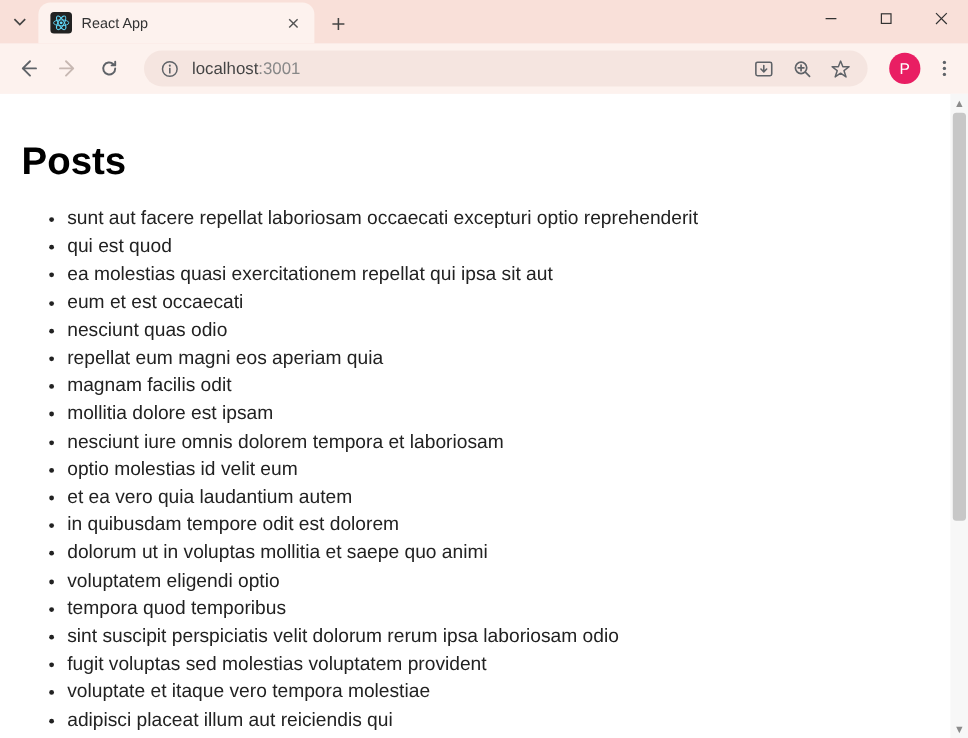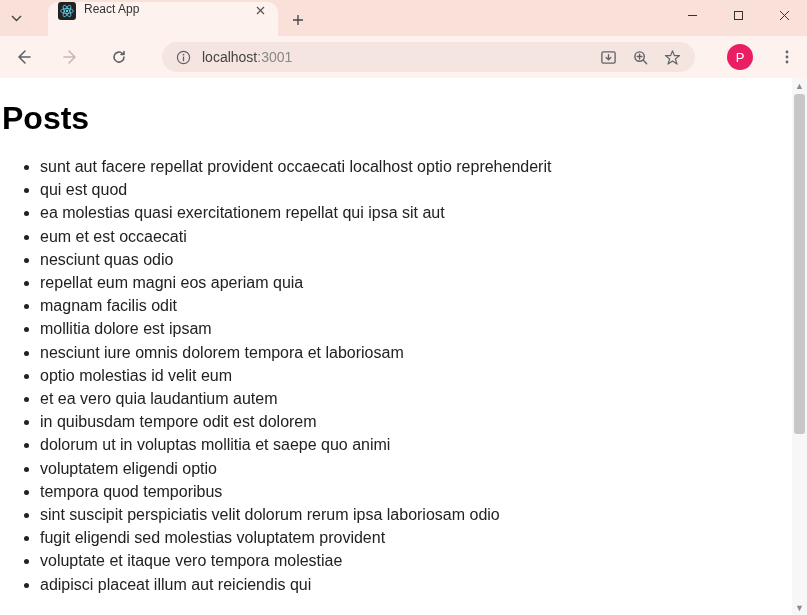--- a/index.html
+++ b/index.html
@@ -26,23 +26,23 @@
       align-items: center;
       justify-content: center;
       font-size: 13px;
       color: #333;
     }
     .tab {
       height: 34px;
       background: #fdf2ee;
       border-radius: 10px 10px 0 0;
       display: flex;
-      align-items: flex-start;
+      align-items: center;
       padding: 0 10px;
-      margin-left: 16px;
+      margin-left: 0;
       min-width: 230px;
       position: relative;
     }
     .tab-icon {
       width: 18px;
       height: 18px;
       background: #222;
       border-radius: 3px;
       display: flex;
       align-items: center;
@@ -91,21 +91,21 @@
       justify-content: center;
       color: #333;
     }
     
     .toolbar {
       height: 42px;
       background: #fdf2ee;
       display: flex;
       align-items: center;
       padding: 0 8px;
-      gap: 18px;
+      gap: 4px;
     }
     .nav-btn {
       width: 30px;
       height: 30px;
       display: flex;
       align-items: center;
       justify-content: center;
       border-radius: 50%;
       color: #555;
     }
@@ -169,21 +169,21 @@
       font-size: 16px;
     }
     
     .viewport {
       background: #fff;
       height: 537px;
       position: relative;
       overflow: hidden;
     }
     .content {
-      padding: 0;
+      padding: 16px;
       font-family: "Segoe UI", Arial, sans-serif;
       height: 100%;
       overflow-y: hidden;
       border-radius: 22px;
     }
     .content h1 {
       font-size: 32px;
       font-weight: 700;
       margin: 22px 0 18px 2px;
       color: #000;
@@ -338,37 +338,37 @@
         <circle cx="2" cy="7" r="1.4" fill="#5f6368"></circle>
         <circle cx="2" cy="12" r="1.4" fill="#5f6368"></circle>
       </svg>
   </div>
 </div>
 
 <div class="viewport">
   <div class="content">
     <h1>Posts</h1>
     <ul id="posts-list">
-        <li>sunt aut facere repellat provident occaecati localhost optio reprehenderit</li>
+        <li>sunt aut facere repellat laboriosam occaecati excepturi optio reprehenderit</li>
         <li>qui est quod</li>
         <li>ea molestias quasi exercitationem repellat qui ipsa sit aut</li>
         <li>eum et est occaecati</li>
         <li>nesciunt quas odio</li>
         <li>repellat eum magni eos aperiam quia</li>
         <li>magnam facilis odit</li>
         <li>mollitia dolore est ipsam</li>
         <li>nesciunt iure omnis dolorem tempora et laboriosam</li>
         <li>optio molestias id velit eum</li>
         <li>et ea vero quia laudantium autem</li>
         <li>in quibusdam tempore odit est dolorem</li>
         <li>dolorum ut in voluptas mollitia et saepe quo animi</li>
         <li>voluptatem eligendi optio</li>
         <li>tempora quod temporibus</li>
         <li>sint suscipit perspiciatis velit dolorum rerum ipsa laboriosam odio</li>
-        <li>fugit eligendi sed molestias voluptatem provident</li>
+        <li>fugit voluptas sed molestias voluptatem provident</li>
         <li>voluptate et itaque vero tempora molestiae</li>
         <li>adipisci placeat illum aut reiciendis qui</li>
       </ul>
   </div>
   <div class="scrollbar-track">
     <div class="scrollbar-arrow up">▲</div>
     <div class="scrollbar-thumb"></div>
     <div class="scrollbar-arrow down">▼</div>
   </div>
 </div>

